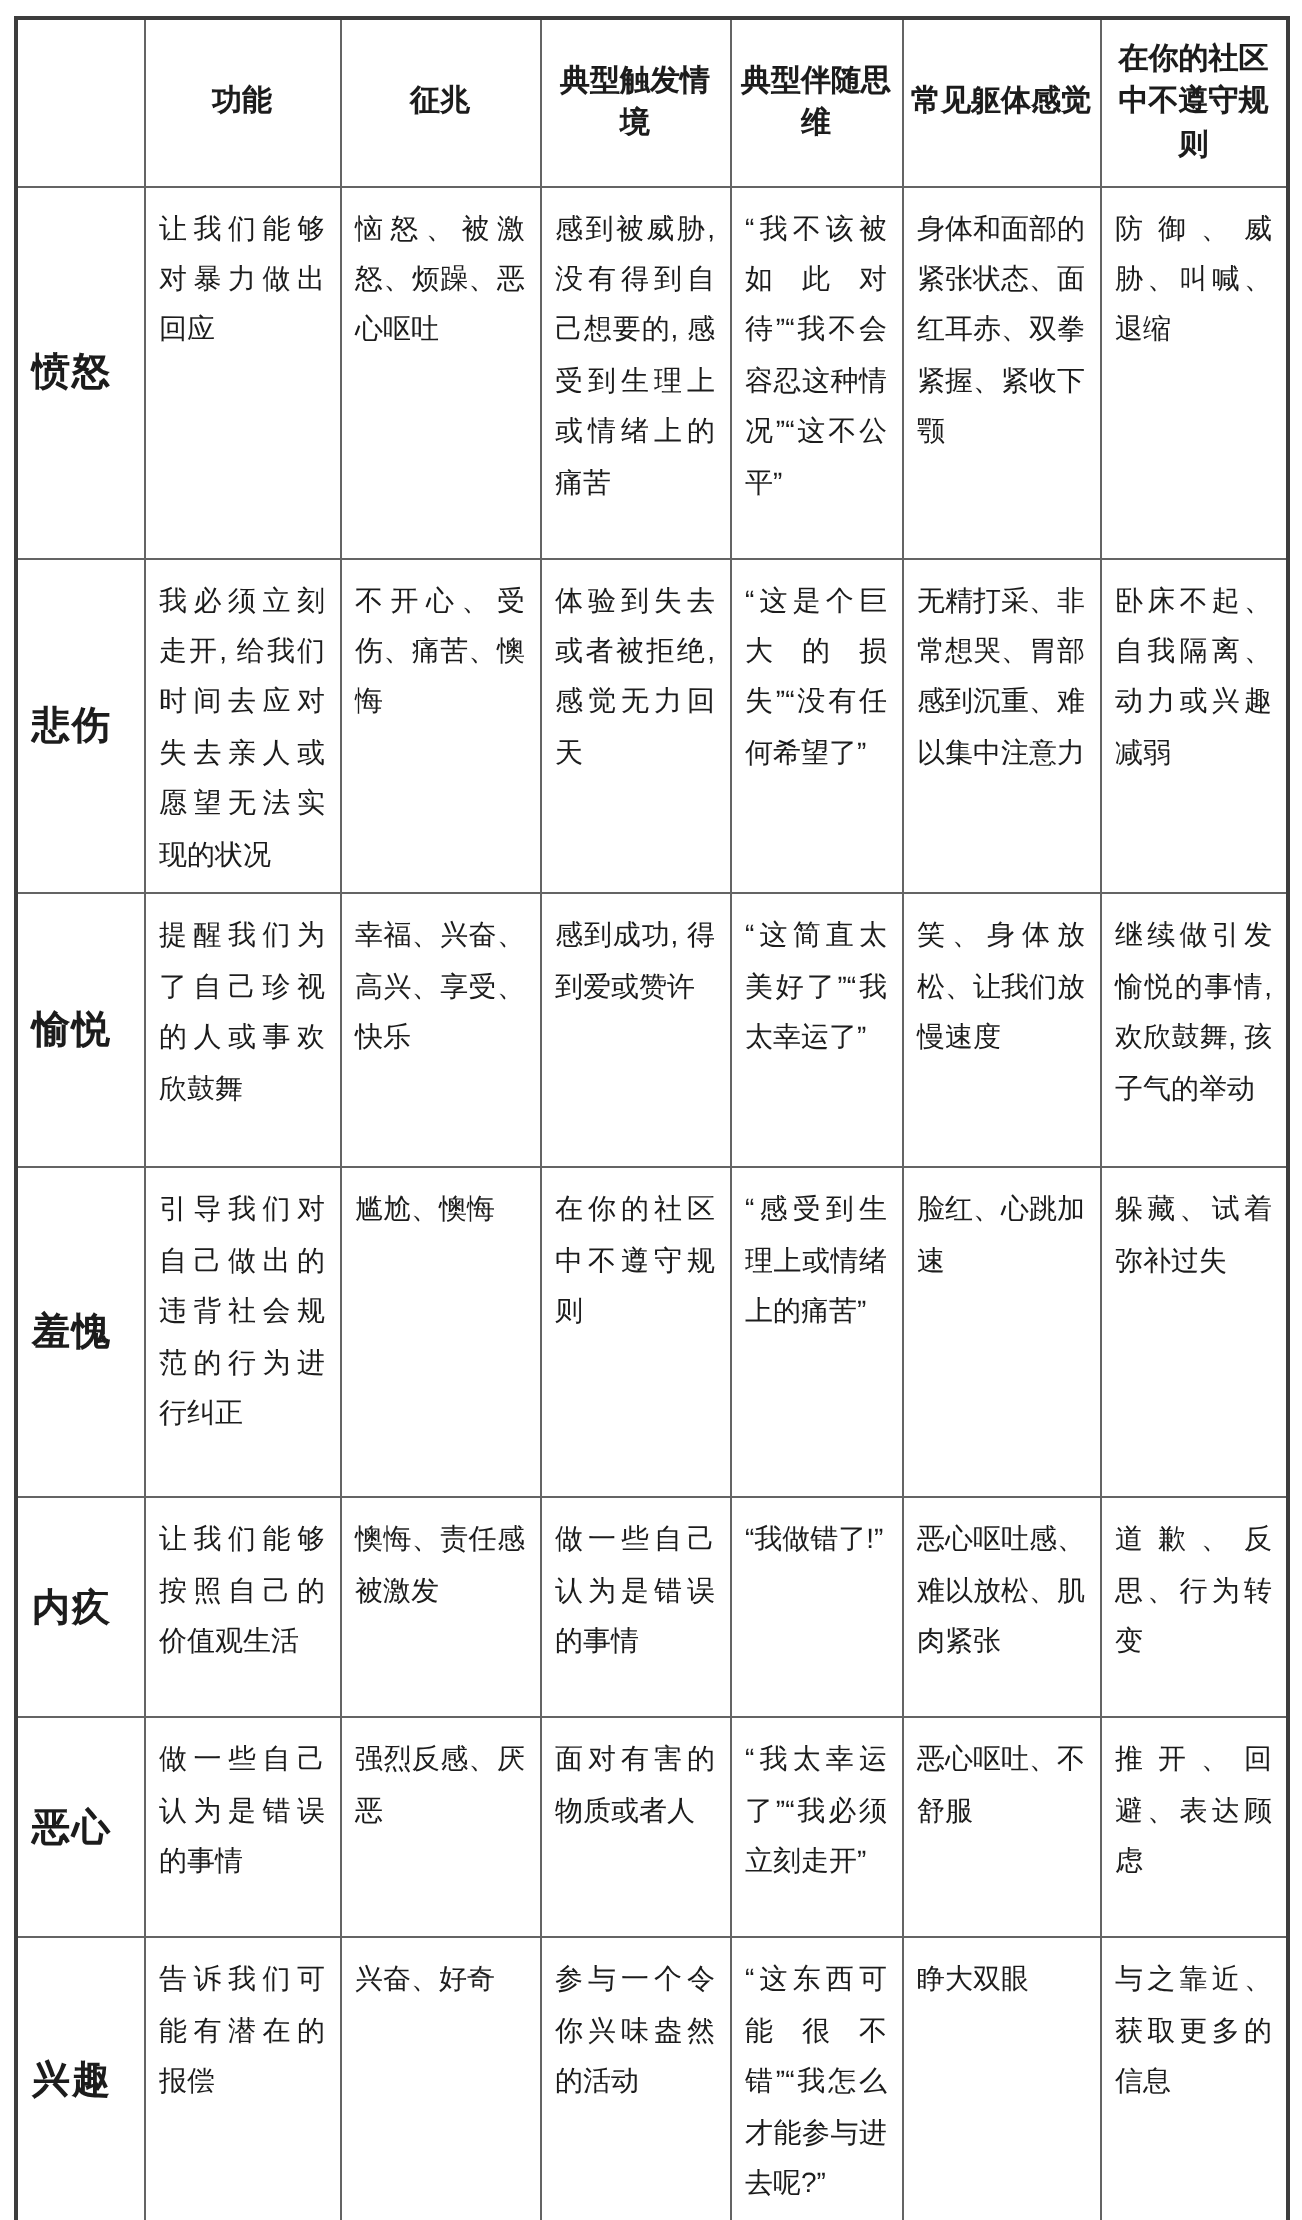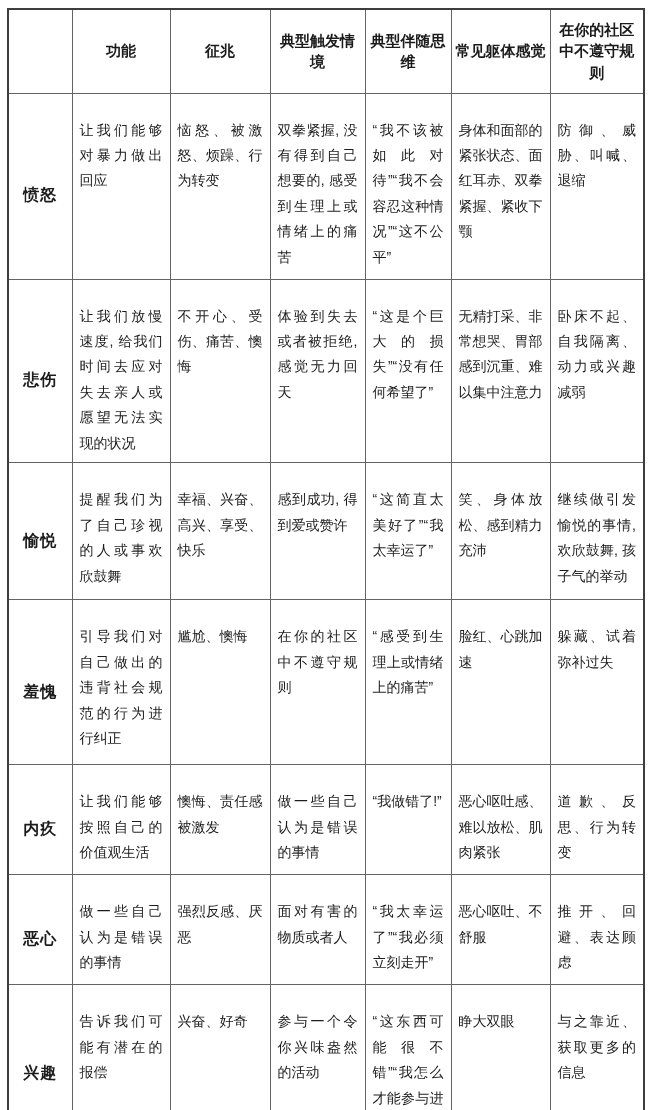--- a/index.html
+++ b/index.html
@@ -21,44 +21,44 @@
     border-collapse: collapse;
     table-layout: fixed;
     width: 636px;
     border: 2px solid #3d3d3d;
     background: #ffffff;
   }
   .emotion-table th,
   .emotion-table td {
     border: 1px solid #646464;
     box-sizing: border-box;
-    padding: 24px 7px 6px 7px;
+    padding: 8px 7px 6px 7px;
     vertical-align: top;
     font-size: 14px;
     line-height: 1.82;
     font-weight: 400;
     text-align: justify;
     text-justify: inter-character;
     overflow: hidden;
     word-break: break-all;
   }
   .emotion-table thead th {
     text-align: center;
     vertical-align: middle;
     font-weight: 700;
     font-size: 15px;
     line-height: 1.45;
     padding: 6px 4px;
     height: 84px;
   }
   .emotion-table tbody th.emotion-label {
-    text-align: center;
+    text-align: left;
     vertical-align: middle;
     font-weight: 700;
-    font-size: 16px;
+    font-size: 19px;
     letter-spacing: 1px;
   }
   tr.r-anger    { height: 186px; }
   tr.r-sadness  { height: 157px; }
   tr.r-joy      { height: 137px; }
   tr.r-shame    { height: 165px; }
   tr.r-guilt    { height: 110px; }
   tr.r-disgust  { height: 110px; }
   tr.r-interest { height: 134px; }
 </style>
@@ -84,42 +84,42 @@
         <th>典型触发情境</th>
         <th>典型伴随思维</th>
         <th>常见躯体感觉</th>
         <th>在你的社区中不遵守规则</th>
       </tr>
     </thead>
     <tbody>
       <tr class="r-anger">
         <th class="emotion-label">愤怒</th>
         <td>让我们能够对暴力做出回应</td>
-        <td>恼怒、被激怒、烦躁、行为转变</td>
-        <td>双拳紧握, 没有得到自己想要的, 感受到生理上或情绪上的痛苦</td>
+        <td>恼怒、被激怒、烦躁、恶心呕吐</td>
+        <td>感到被威胁, 没有得到自己想要的, 感受到生理上或情绪上的痛苦</td>
         <td>“我不该被如此对待”“我不会容忍这种情况”“这不公平”</td>
         <td>身体和面部的紧张状态、面红耳赤、双拳紧握、紧收下颚</td>
         <td>防御、威胁、叫喊、退缩</td>
       </tr>
       <tr class="r-sadness">
         <th class="emotion-label">悲伤</th>
-        <td>让我们放慢速度, 给我们时间去应对失去亲人或愿望无法实现的状况</td>
+        <td>我必须立刻走开, 给我们时间去应对失去亲人或愿望无法实现的状况</td>
         <td>不开心、受伤、痛苦、懊悔</td>
         <td>体验到失去或者被拒绝, 感觉无力回天</td>
         <td>“这是个巨大的损失”“没有任何希望了”</td>
         <td>无精打采、非常想哭、胃部感到沉重、难以集中注意力</td>
         <td>卧床不起、自我隔离、动力或兴趣减弱</td>
       </tr>
       <tr class="r-joy">
         <th class="emotion-label">愉悦</th>
         <td>提醒我们为了自己珍视的人或事欢欣鼓舞</td>
         <td>幸福、兴奋、高兴、享受、快乐</td>
         <td>感到成功, 得到爱或赞许</td>
         <td>“这简直太美好了”“我太幸运了”</td>
-        <td>笑、身体放松、感到精力充沛</td>
+        <td>笑、身体放松、让我们放慢速度</td>
         <td>继续做引发愉悦的事情, 欢欣鼓舞, 孩子气的举动</td>
       </tr>
       <tr class="r-shame">
         <th class="emotion-label">羞愧</th>
         <td>引导我们对自己做出的违背社会规范的行为进行纠正</td>
         <td>尴尬、懊悔</td>
         <td>在你的社区中不遵守规则</td>
         <td>“感受到生理上或情绪上的痛苦”</td>
         <td>脸红、心跳加速</td>
         <td>躲藏、试着弥补过失</td>

